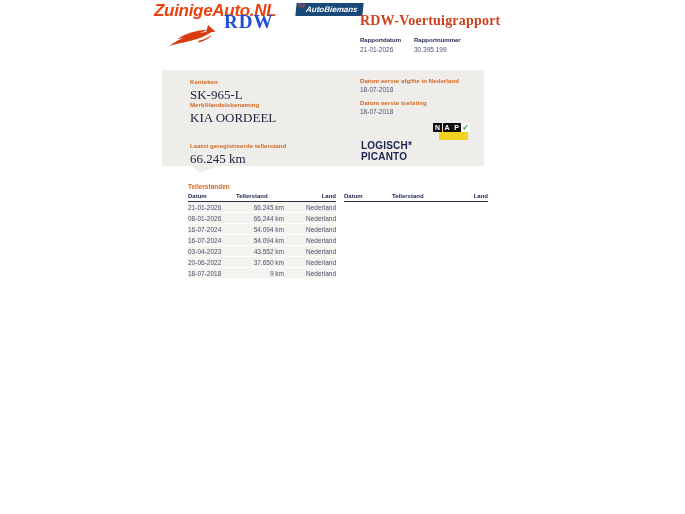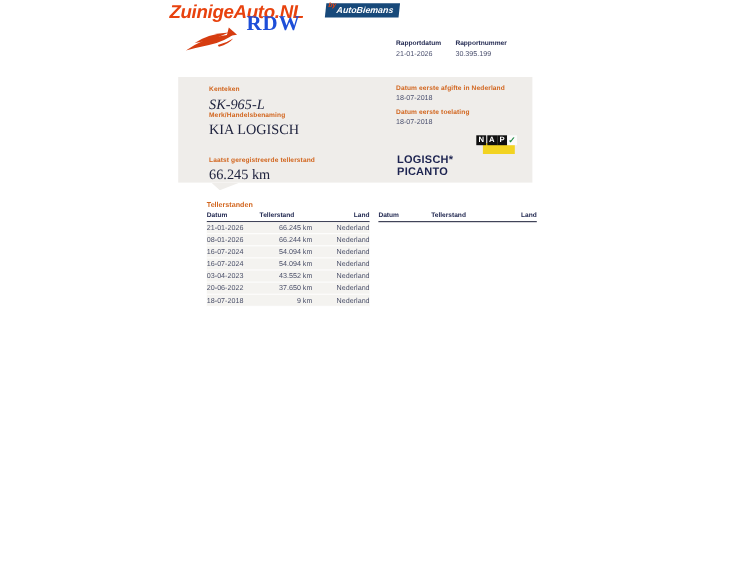--- a/index.html
+++ b/index.html
@@ -24,21 +24,21 @@
   .meta-value { font:normal 6.5px "Liberation Sans",sans-serif; color:#4c516f; margin-top:3px; }
 
   
   .panel { position:absolute; left:162px; top:70px; width:322px; height:96px; background:#efedea; }
   .panel-tail { position:absolute; left:30px; top:96px; width:26px; height:7px; background:#efedea;
                 clip-path:polygon(0 0,100% 0,30% 100%); }
   .lbl { font:bold 6px "Liberation Sans",sans-serif; color:#d2661f; letter-spacing:0.1px; }
   .val-serif { font:normal 13px "Liberation Serif",serif; color:#20243f; }
   .val-small { font:normal 6.5px "Liberation Sans",sans-serif; color:#4c516f; }
   .p-kenteken-l { position:absolute; left:28px; top:9px; }
-  .p-kenteken-v { position:absolute; left:28px; top:17px;font-style:italic; }
+  .p-kenteken-v { position:absolute; left:28px; top:17px; }
   .p-merk-l { position:absolute; left:28px; top:32px; }
   .p-merk-v { position:absolute; left:28px; top:40px; }
   .p-teller-l { position:absolute; left:28px; top:73px; }
   .p-teller-v { position:absolute; left:28px; top:81px; }
   .p-afgifte-l { position:absolute; left:198px; top:8px; }
   .p-afgifte-v { position:absolute; left:198px; top:16px; }
   .p-toelating-l { position:absolute; left:198px; top:30px; }
   .p-toelating-v { position:absolute; left:198px; top:38px; }
   .p-oordeel { position:absolute; left:199px; top:70px; font:bold 10px "Liberation Sans",sans-serif;
                color:#1c2350; line-height:11px; letter-spacing:0.2px; }
@@ -95,39 +95,40 @@
   </div>
 
   <svg class="rdw-bird" width="52" height="23" viewBox="0 0 52 23">
     <path d="M1 22 Q16 11 34 8.5 Q44 7 46 6 Q36 14 22 17 Q10 19.5 1 22 Z" fill="#d63c10"></path>
     <path d="M9 15 Q22 6.5 40 5.5 Q30 10.5 20 13 Q14 14.5 9 15 Z" fill="#d63c10"></path>
     <path d="M40 1 L47.5 7.5 L38 9 Z" fill="#d63c10"></path>
     <path d="M30 17 Q38 15 44 11 Q40 16 31 18.5 Z" fill="#d63c10"></path>
   </svg>
   <div class="rdw-text">RDW</div>
 
+  <div class="report-title">RDW-Voertuigrapport</div>
   <div class="report-meta">
     <div>
       <div class="meta-label">Rapportdatum</div>
       <div class="meta-value">21-01-2026</div>
     </div>
     <div>
       <div class="meta-label">Rapportnummer</div>
       <div class="meta-value">30.395.199</div>
     </div>
   </div>
 
   <div class="panel">
     <div class="panel-tail"></div>
 
     <div class="lbl p-kenteken-l">Kenteken</div>
     <div class="val-serif p-kenteken-v">SK-965-L</div>
 
     <div class="lbl p-merk-l">Merk/Handelsbenaming</div>
-    <div class="val-serif p-merk-v">KIA LOGISCH</div>
+    <div class="val-serif p-merk-v">KIA OORDEEL</div>
 
     <div class="lbl p-teller-l">Laatst geregistreerde tellerstand</div>
     <div class="val-serif p-teller-v">66.245 km</div>
 
     <div class="lbl p-afgifte-l">Datum eerste afgifte in Nederland</div>
     <div class="val-small p-afgifte-v">18-07-2018</div>
 
     <div class="lbl p-toelating-l">Datum eerste toelating</div>
     <div class="val-small p-toelating-v">18-07-2018</div>
 

